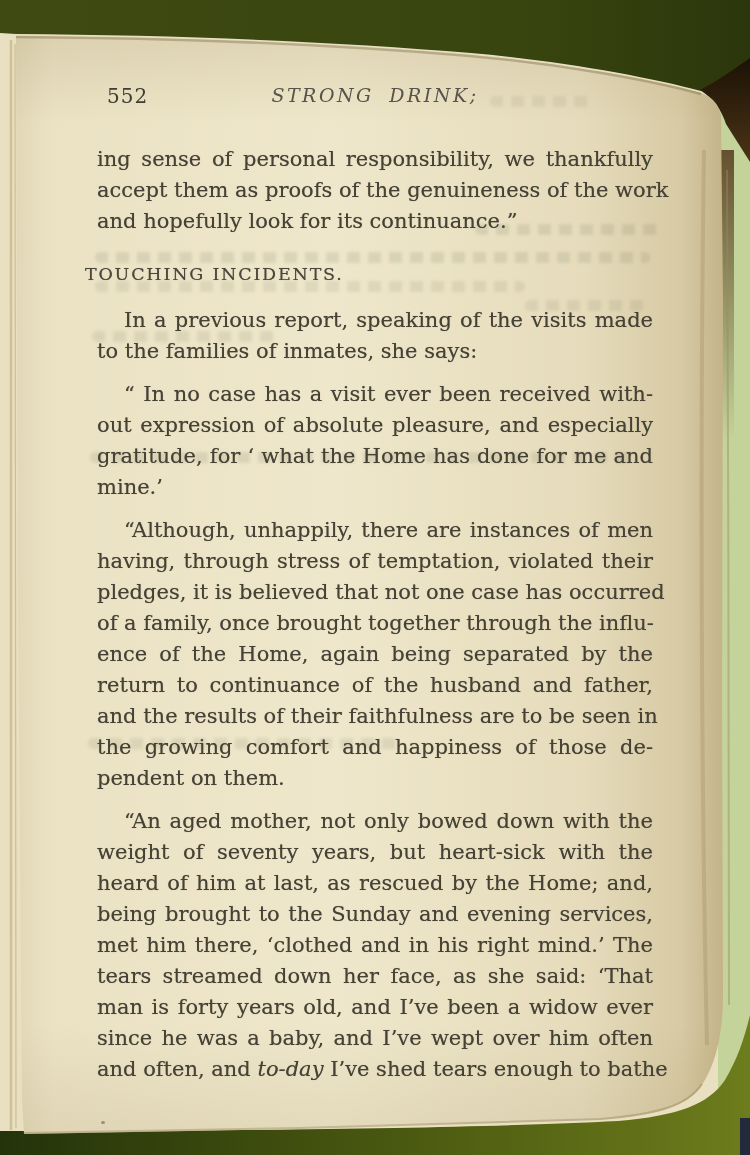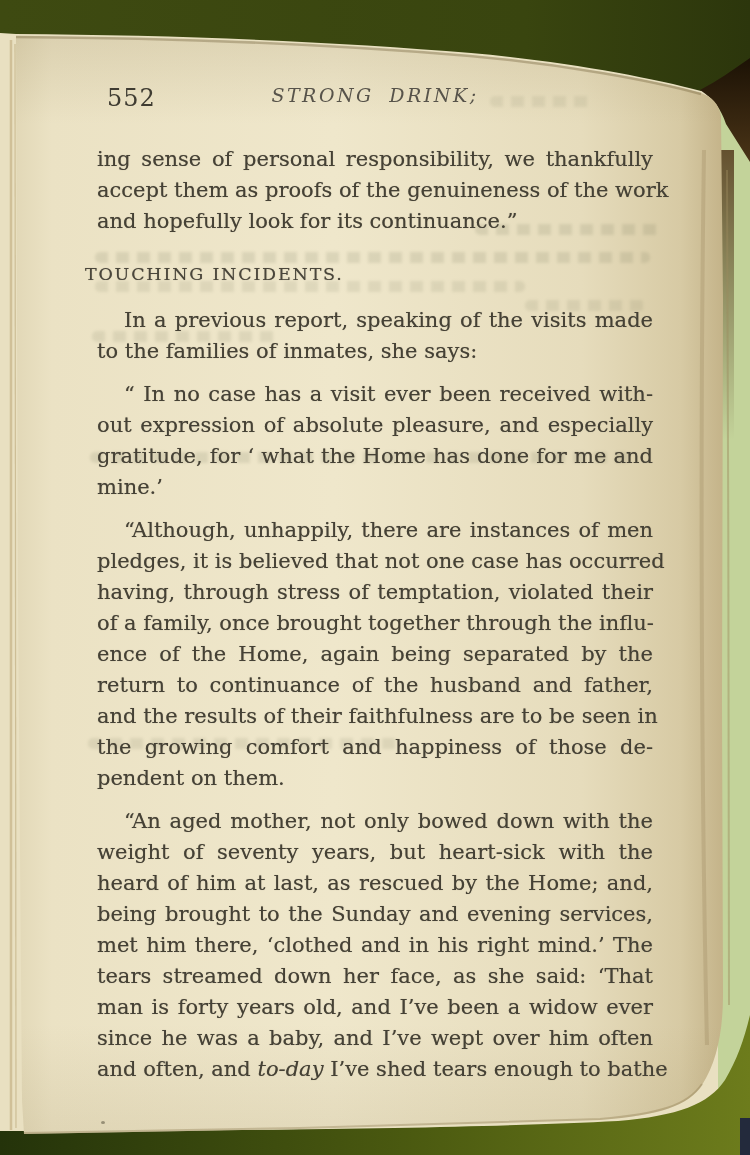--- a/index.html
+++ b/index.html
@@ -8,21 +8,21 @@
     font-family:"DejaVu Serif", serif;
     background:#c3d39a;
   }
   .bg{position:absolute;left:0;top:0;width:750px;height:1155px;display:block;}
   
   .header-row{
     position:absolute;left:85px;top:84px;width:580px;height:30px;
     color:var(--ink,#454135);
   }
   .page-number{
-    position:absolute;left:22px;top:0;font-size:24px;letter-spacing:1px;color:#3f3c32;
+    position:absolute;left:22px;top:0;font-size:20px;letter-spacing:1px;color:#3f3c32;
   }
   .running-head{
     position:absolute;left:0;right:0;top:0;text-align:center;
     font-style:italic;font-size:19px;letter-spacing:2.5px;word-spacing:7px;color:#57534a;
   }
   .text-block{
     position:absolute;left:85px;top:132px;width:580px;
     color:var(--ink,#454135);font-size:21px;
     text-shadow:0 0 .7px rgba(70,64,52,.55);
   }
@@ -141,22 +141,22 @@
         <div class="line last">to the families of inmates, she says:</div>
       </div>
       <div class="paragraph">
         <div class="line indent">“ In no case has a visit ever been received with-</div>
         <div class="line">out expression of absolute pleasure, and especially</div>
         <div class="line">gratitude, for ‘ what the Home has done for me and</div>
         <div class="line last">mine.’</div>
       </div>
       <div class="paragraph">
         <div class="line indent">“Although, unhappily, there are instances of men</div>
+        <div class="line">having, through stress of temptation, violated their</div>
         <div class="line">pledges, it is believed that not one case has occurred</div>
-        <div class="line">having, through stress of temptation, violated their</div>
         <div class="line">of a family, once brought together through the influ-</div>
         <div class="line">ence of the Home, again being separated by the</div>
         <div class="line">return to continuance of the husband and father,</div>
         <div class="line">and the results of their faithfulness are to be seen in</div>
         <div class="line">the growing comfort and happiness of those de-</div>
         <div class="line last">pendent on them.</div>
       </div>
       <div class="paragraph">
         <div class="line indent">“An aged mother, not only bowed down with the</div>
         <div class="line">weight of seventy years, but heart-sick with the</div>

